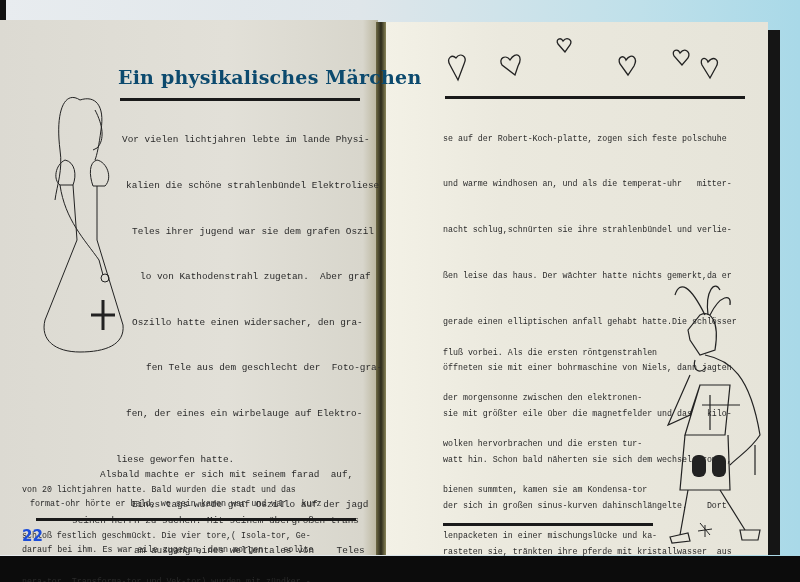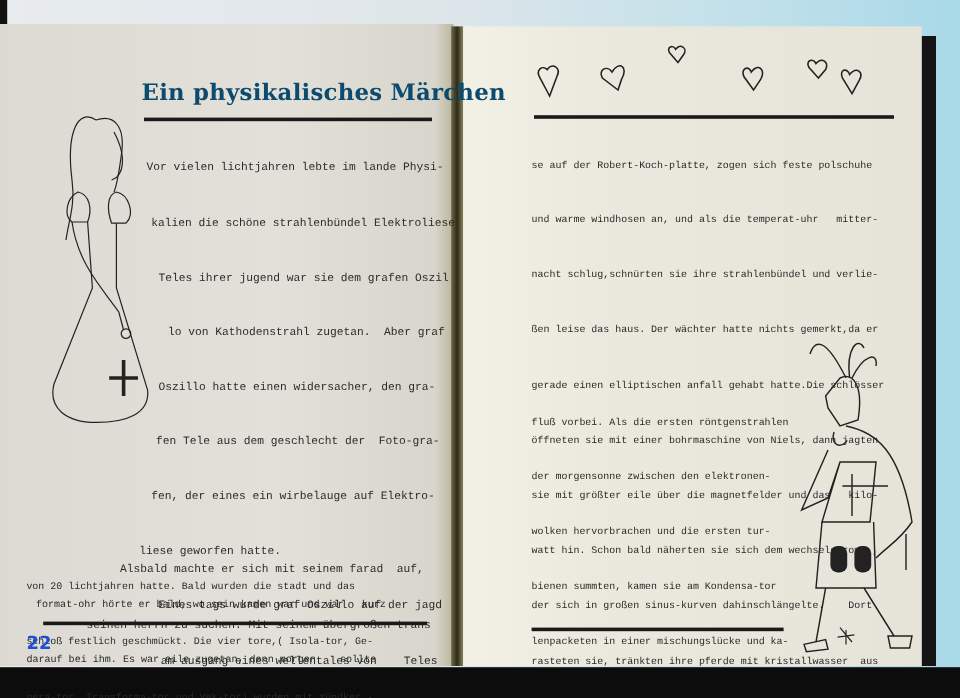--- a/index.html
+++ b/index.html
@@ -55,21 +55,21 @@
   </g>
   <circle cx="80" cy="188" r="4" fill="none" stroke="#222"></circle>
 </svg>
 
 <div class="txt" style="left:118px;top:102px;">
   <span class="line" style="margin-left:4px">Vor vielen lichtjahren lebte im lande Physi-</span>
   <span class="line" style="margin-left:8px">kalien die schöne strahlenbündel Elektroliese</span>
   <span class="line" style="margin-left:14px">Teles ihrer jugend war sie dem grafen Oszil</span>
   <span class="line" style="margin-left:22px">lo von Kathodenstrahl zugetan.  Aber graf</span>
   <span class="line" style="margin-left:14px">Oszillo hatte einen widersacher, den gra-</span>
-  <span class="line" style="margin-left:12px">fen Tele aus dem geschlecht der  Foto-gra-</span>
+  <span class="line" style="margin-left:28px">fen Tele aus dem geschlecht der  Foto-gra-</span>
   <span class="line" style="margin-left:8px">fen, der eines ein wirbelauge auf Elektro-</span>
   <span class="line" style="margin-left:-2px">liese geworfen hatte.</span>
   <span class="line" style="margin-left:14px">Eines tags wurde graf Oszillo auf der jagd</span>
   <span class="line" style="margin-left:16px">am ausgang eines wellentales von    Teles</span>
   
   
   
   
   
   

